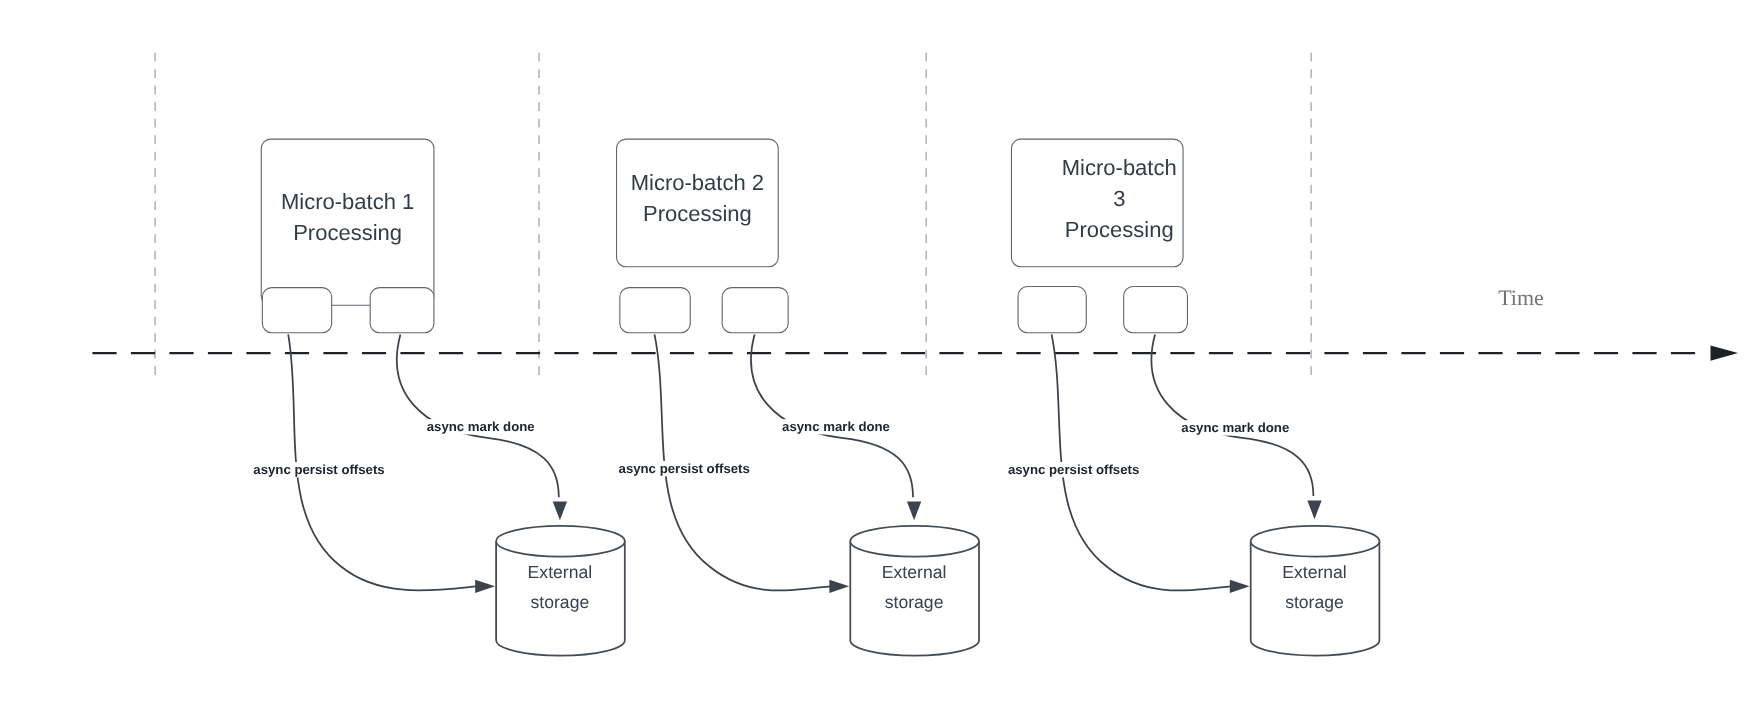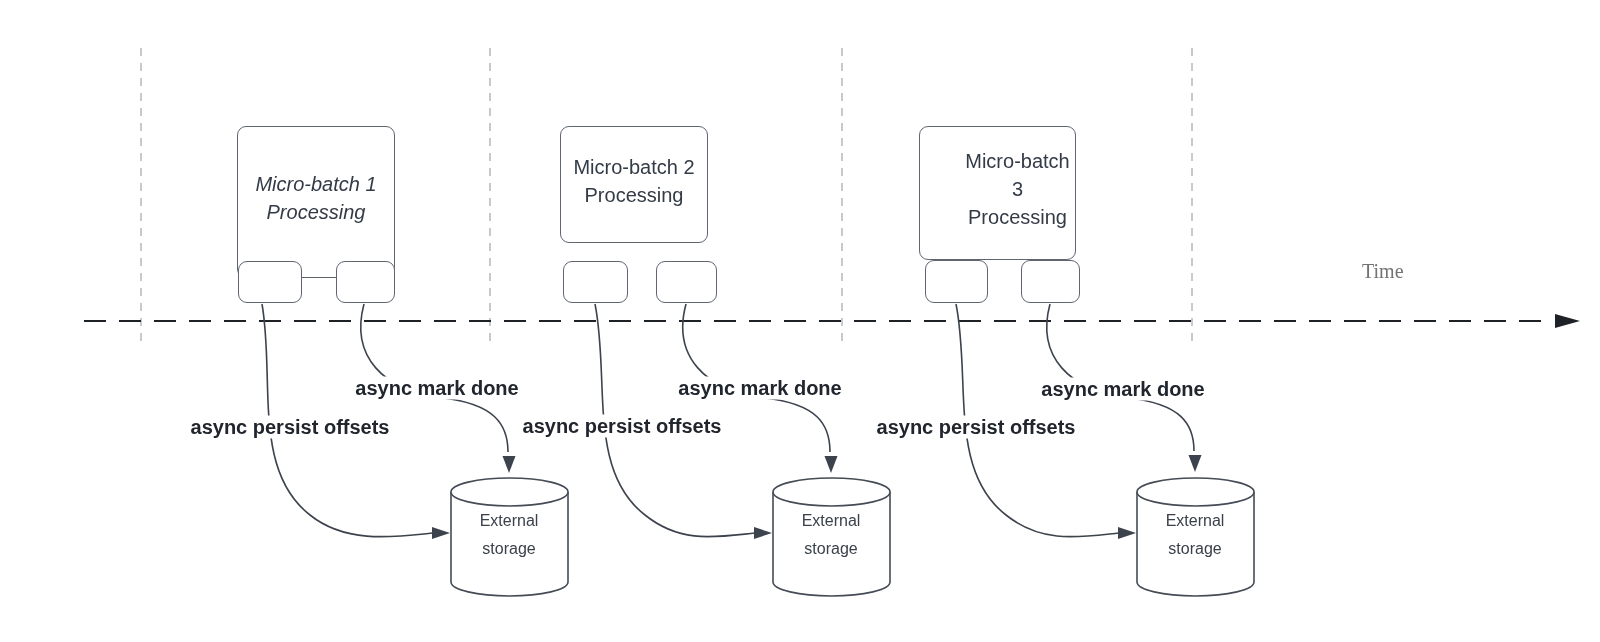--- a/index.html
+++ b/index.html
@@ -41,21 +41,21 @@
     font-size: 20px;
     line-height: 28px;
     color: #333b47;
     white-space: pre-line;
     padding-bottom: 8px;
   }
   .arrow-label {
     position: absolute;
     transform: translate(-50%, -50%);
     background: #ffffff;
-    font-size: 20px;
+    font-size: 12px;
     font-weight: bold;
     color: #21262e;
     white-space: nowrap;
     padding: 0 3px;
     z-index: 3;
   }
   .cyl-label {
     position: absolute;
     transform: translate(-50%, -50%);
     text-align: center;
@@ -116,39 +116,39 @@
       <ellipse class="cylinder-body" cx="831.5" cy="492" rx="58.5" ry="14"></ellipse>
     </g>
     <g>
       <path class="cylinder-body" d="M1137 492 V582 A58.5 14 0 0 0 1254 582 V492"></path>
       <ellipse class="cylinder-body" cx="1195.5" cy="492" rx="58.5" ry="14"></ellipse>
     </g>
   </svg>
 
   <div class="time-label" style="left:1362px; top:260px;">Time</div>
 
-  <div class="shape-box big-box" style="left:237px; top:126px; width:158px; height:152px;font-style:italic;">Micro-batch 1
+  <div class="shape-box big-box" style="left:237px; top:126px; width:158px; height:152px;">Micro-batch 1
 Processing</div>
   <div class="shape-box" style="left:238px; top:261px; width:64px; height:42px;"></div>
   <div class="shape-box" style="left:336px; top:261px; width:59px; height:42px;"></div>
   <div class="arrow-label" style="left:290px; top:427px;">async persist offsets</div>
   <div class="arrow-label" style="left:437px; top:388px;">async mark done</div>
   <div class="cyl-label" style="left:509px; top:535px;">External
 storage</div>
 
   <div class="shape-box big-box" style="left:560px; top:126px; width:148px; height:117px;">Micro-batch 2
 Processing</div>
   <div class="shape-box" style="left:563px; top:261px; width:65px; height:42px;"></div>
   <div class="shape-box" style="left:656px; top:261px; width:61px; height:42px;"></div>
   <div class="arrow-label" style="left:622px; top:426px;">async persist offsets</div>
   <div class="arrow-label" style="left:760px; top:388px;">async mark done</div>
   <div class="cyl-label" style="left:831px; top:535px;">External
 storage</div>
 
-  <div class="shape-box big-box" style="left:919px; top:126px; width:157px; height:134px;padding-left:40px;">Micro-batch 3
+  <div class="shape-box big-box" style="left:919px; top:126px; width:157px; height:117px;padding-left:40px;">Micro-batch 3
 Processing</div>
   <div class="shape-box" style="left:925px; top:260px; width:63px; height:43px;"></div>
   <div class="shape-box" style="left:1021px; top:260px; width:59px; height:43px;"></div>
   <div class="arrow-label" style="left:976px; top:427px;">async persist offsets</div>
   <div class="arrow-label" style="left:1123px; top:389px;">async mark done</div>
   <div class="cyl-label" style="left:1195px; top:535px;">External
 storage</div>
 
 </div>
 

